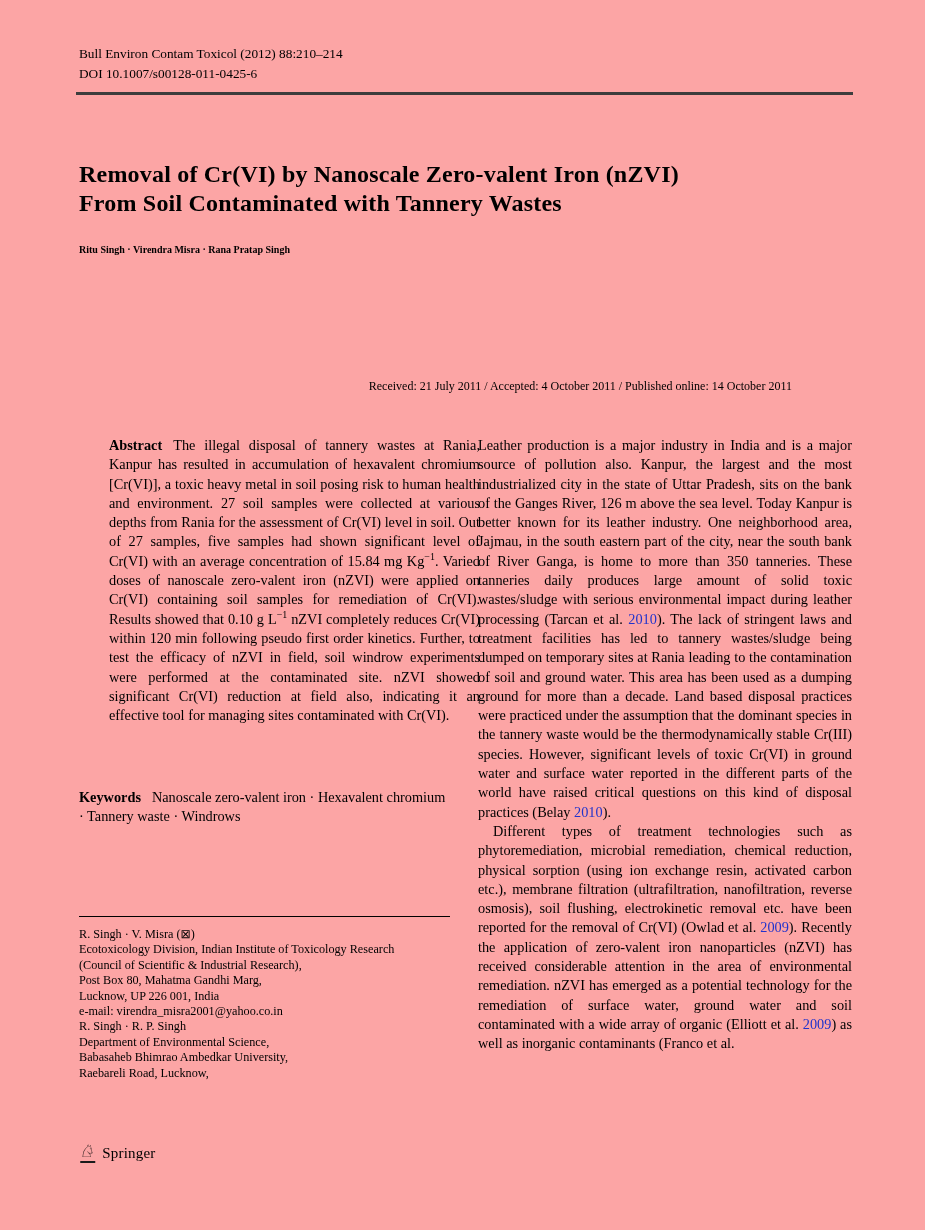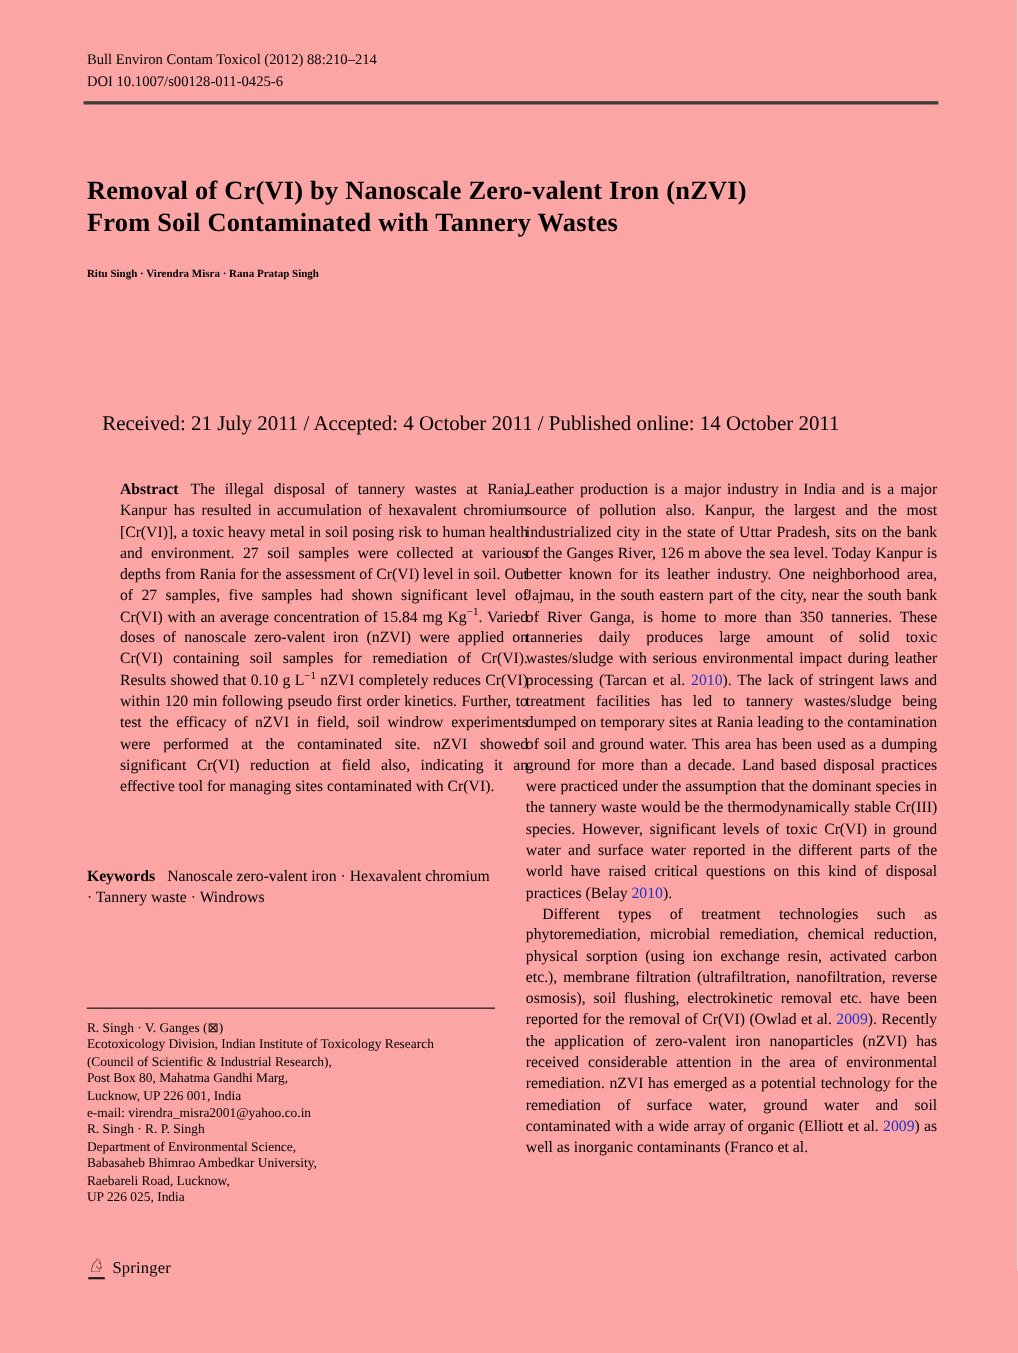--- a/index.html
+++ b/index.html
@@ -39,25 +39,26 @@
   }
   .authors {
     position: absolute;
     left: 79px;
     top: 244px;
     font-size: 10px;
     font-weight: bold;
   }
   .history-block {
     position: absolute;
-    left: 93px;
+    left: 72px;
     top: 378px;
     width: 720px;
-    font-size: 19px;
+    font-size: 12px;
     line-height: 16px;
+    text-align: right;
   }
   .left-col {
     position: absolute;
     left: 79px;
     top: 436px;
     width: 371px;
     margin-left: 30px;
   }
   .abstract {
     text-align: justify;
@@ -159,33 +160,32 @@
   </div>
 
   <div class="right-col">
     <div><span>Leather production is a major industry in India and is a major source of pollution also. Kanpur, the largest and the most industrialized city in the state of Uttar Pradesh, sits on the bank of the Ganges River, 126 m above the sea level. Today Kanpur is better known for its leather industry. One neighborhood area, Jajmau, in the south eastern part of the city, near the south bank of River Ganga, is home to more than 350 tanneries. These tanneries daily produces large amount of solid toxic wastes/sludge with serious environmental impact during leather processing (Tarcan et al. </span><span class="cite-link">2010</span><span>). The lack of stringent laws and treatment facilities has led to tannery wastes/sludge being dumped on temporary sites at Rania leading to the contamination of soil and ground water. This area has been used as a dumping ground for more than a decade. Land based disposal practices were practiced under the assumption that the dominant species in the tannery waste would be the thermodynamically stable Cr(III) species. However, significant levels of toxic Cr(VI) in ground water and surface water reported in the different parts of the world have raised critical questions on this kind of disposal practices (Belay </span><span class="cite-link">2010</span><span>).</span></div>
     <div class="para-indent"><span>Different types of treatment technologies such as phytoremediation, microbial remediation, chemical reduction, physical sorption (using ion exchange resin, activated carbon etc.), membrane filtration (ultrafiltration, nanofiltration, reverse osmosis), soil flushing, electrokinetic removal etc. have been reported for the removal of Cr(VI) (Owlad et al. </span><span class="cite-link">2009</span><span>). Recently the application of zero-valent iron nanoparticles (nZVI) has received considerable attention in the area of environmental remediation. nZVI has emerged as a potential technology for the remediation of surface water, ground water and soil contaminated with a wide array of organic (Elliott et al. </span><span class="cite-link">2009</span><span>) as well as inorganic contaminants (Franco et al.</span></div>
   </div>
 
   <div class="footnotes">
     <div class="footnote-rule"></div>
     <div class="footnote">
-        <div>R. Singh · V. Ganges (⊠)</div>
+        <div>R. Singh · V. Misra (⊠)</div>
         <div>Ecotoxicology Division, Indian Institute of Toxicology Research</div>
         <div>(Council of Scientific &amp; Industrial Research),</div>
         <div>Post Box 80, Mahatma Gandhi Marg,</div>
         <div>Lucknow, UP 226 001, India</div>
         <div>e-mail: virendra_misra2001@yahoo.co.in</div>
       </div>
     <div class="footnote">
         <div>R. Singh · R. P. Singh</div>
         <div>Department of Environmental Science,</div>
         <div>Babasaheb Bhimrao Ambedkar University,</div>
         <div>Raebareli Road, Lucknow,</div>
-        <div>UP 226 025, India</div>
       </div>
   </div>
 
   <div class="footer">
     <span class="springer-glyph">♘</span>
     <span class="springer-word">Springer</span>
   </div>
 
 </div>
 

